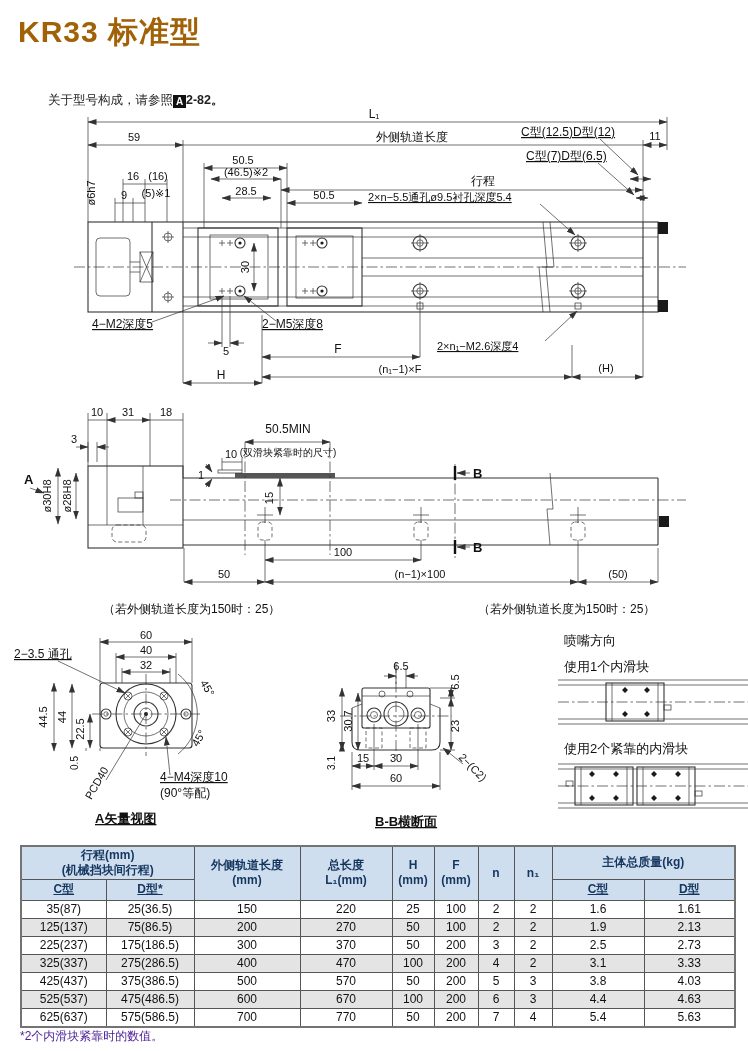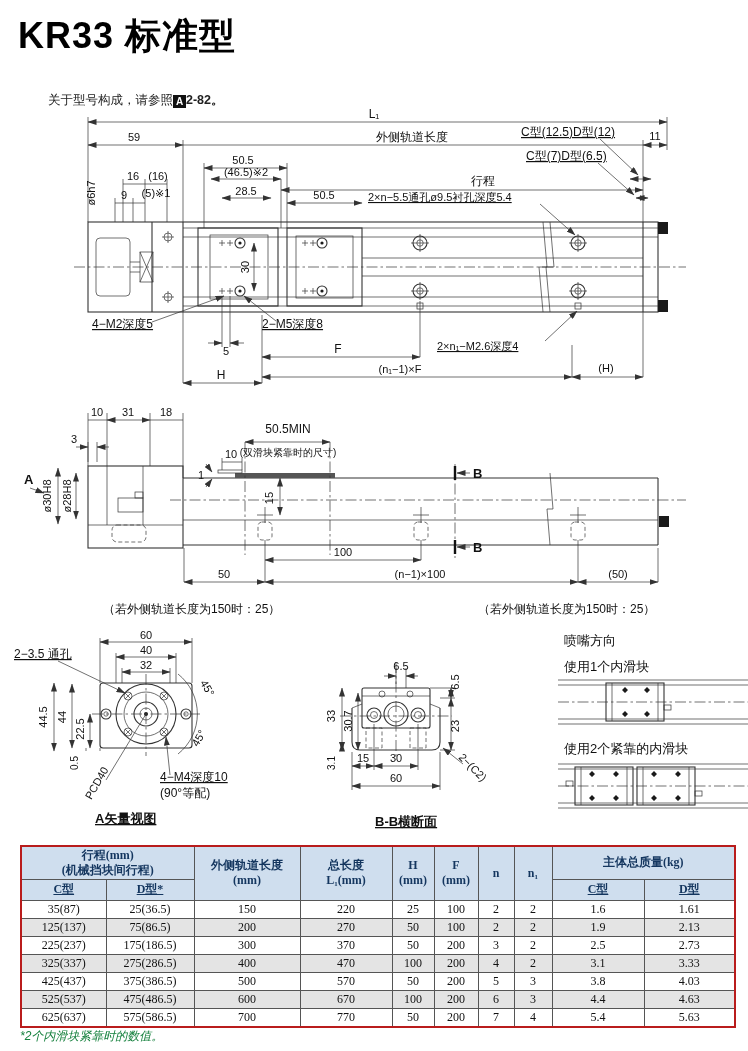--- a/index.html
+++ b/index.html
@@ -1,20 +1,20 @@
 <!DOCTYPE html>
 <html><head>
 <meta charset="utf-8">
 <style>
   html,body{margin:0;padding:0;background:#e8e8e8;}
   .page{position:relative;width:748px;height:1051px;background:#ffffff;overflow:hidden;
         font-family:"Liberation Sans","DejaVu Sans",sans-serif;color:#111;}
   .abs{position:absolute;}
   
-  .title{font-size:36px;font-weight:bold;color:#000000;letter-spacing:1px;}
+  .title{font-size:30px;font-weight:bold;color:#a16207;letter-spacing:1px;}
   .sub{font-size:15px;color:#222;line-height:20px;}
   .ref{font-size:12.5px;color:#222;margin-left:30px;}
   .badge{display:inline-block;background:#111;color:#fff;font-weight:bold;font-size:10px;
          width:13px;height:13px;line-height:13px;text-align:center;vertical-align:-1px;}
   .refpage{font-weight:bold;}
   
   svg{position:absolute;left:0;overflow:visible;}
   .ln{stroke:#333;fill:none;stroke-width:1.1;}
   .lt{stroke:#333;fill:none;stroke-width:.7;}
   .dsh{stroke-dasharray:4 2.5;}
@@ -23,26 +23,26 @@
   .gry{fill:#555;stroke:none;}
   text{fill:#111;font-size:11px;font-family:"Liberation Sans","DejaVu Sans",sans-serif;}
   .tc{font-size:12px;}
   .ts{font-size:10px;}
   .tb{font-size:13px;font-weight:bold;}
   .ul{text-decoration:underline;}
   .note{font-size:11.5px;line-height:19px;color:#111;}
   
   table.spec{border-collapse:collapse;table-layout:fixed;width:714px;font-size:12px;}
   table.spec th,table.spec td{border:1px solid #555;padding:0;text-align:center;overflow:hidden;}
-  table.spec{border:2px solid #b91c1c;font-family:Liberation Serif, serif;}
+  table.spec{border:2px solid #737373;}
   table.spec thead th{background:#cfdeee;color:#14365f;font-weight:bold;line-height:15px;}
   table.spec tbody td{height:17px;line-height:17px;background:#fff;}
   table.spec tbody tr:nth-child(even) td{background:#e4e4e4;}
   .hul{text-decoration:underline;}
-  .foot{font-size:12px;color:#15803d;font-style:italic;}
+  .foot{font-size:12px;color:#4c1d95;}
 </style>
 </head>
 <body>
 
 <div class="page">
 
   <div class="abs title" style="left:18px;top:12px;">KR33 标准型</div>
   <div class="abs ref" style="left:18px;top:92px;">
     <span>关于型号构成，请参照</span><span class="badge">A</span><span class="refpage">2-82。</span>
   </div>

